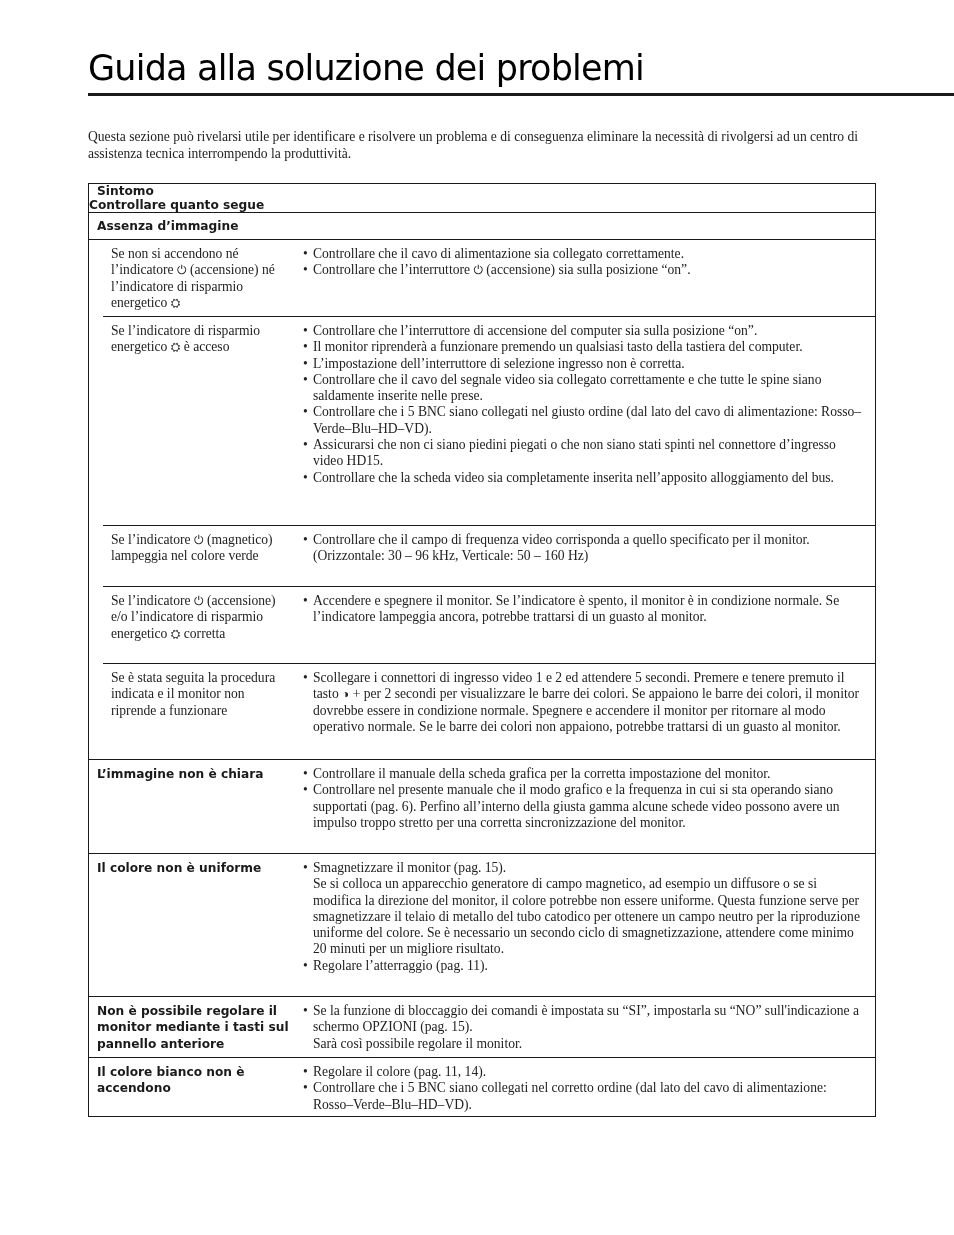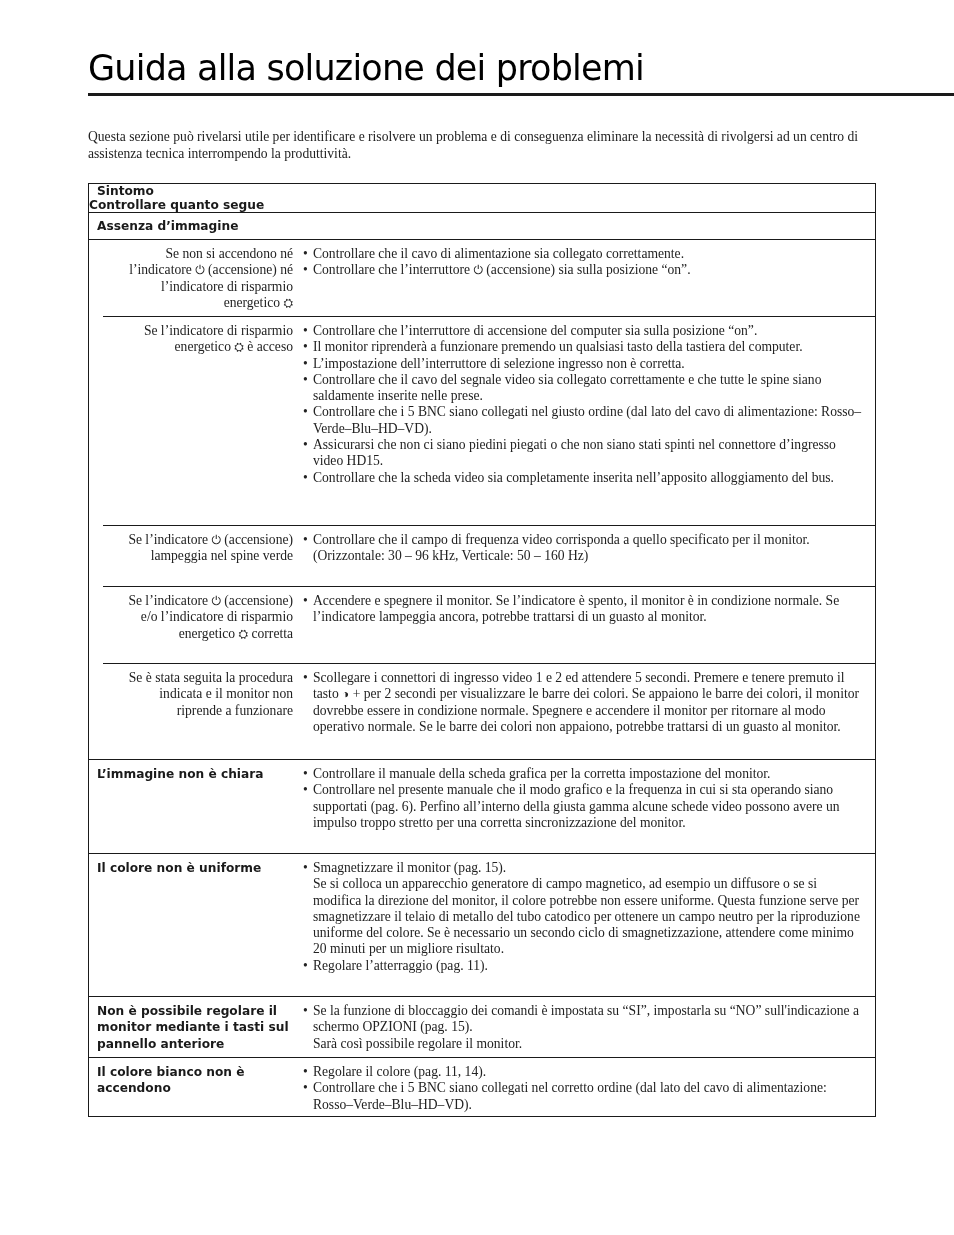--- a/index.html
+++ b/index.html
@@ -42,21 +42,21 @@
   .sub-wrap { margin-left: 14px; }
   .sub-wrap .row { border-bottom: 1px solid #1a1a1a; }
   .sub-wrap .row.lastsub { border-bottom: none; }
 
   .sym {
     width: 212px; padding: 6px 8px 8px 8px;
     font-family: "DejaVu Sans", sans-serif; font-weight: bold; font-size: 12.2px; line-height: 16.3px;
   }
   .sub-wrap .sym {
     width: 198px; padding: 6px 8px 8px 8px;
-    font-family: "Liberation Serif", serif; font-weight: normal; font-size: 13.6px; line-height: 16.3px; color: #222; text-align: right;
+    font-family: "Liberation Serif", serif; font-weight: normal; font-size: 13.6px; line-height: 16.3px; color: #222;
   }
   .chk {
     flex: 1; padding: 6px 8px 8px 0;
     font-family: "Liberation Serif", serif; font-size: 13.6px; line-height: 16.3px; color: #222;
   }
   .bullet { display: flex; }
   .bullet .dot { width: 12px; flex-shrink: 0; text-align: left; padding-left: 2px; }
   .bullet .txt { flex: 1; }
   .cont { padding-left: 12px; }
   .icon { display: inline-block; font-size: 12px; vertical-align: baseline; }
@@ -120,21 +120,21 @@
             <span class="txt">Assicurarsi che non ci siano piedini piegati o che non siano stati spinti nel connettore d’ingresso video HD15.</span>
           </div>
         <div class="bullet">
             <span class="dot">•</span>
             <span class="txt">Controllare che la scheda video sia completamente inserita nell’apposito alloggiamento del bus.</span>
           </div>
       </div>
     </div>
 
     <div class="row" style="height:61px">
-      <div class="sym"><span>Se l’indicatore </span><span class="icon">⏻</span><span> (accensione) lampeggia nel spine verde</span></div>
+      <div class="sym"><span>Se l’indicatore </span><span class="icon">⏻</span><span> (magnetico) lampeggia nel colore verde</span></div>
       <div class="chk">
         <div class="bullet">
             <span class="dot">•</span>
             <span class="txt">Controllare che il campo di frequenza video corrisponda a quello specificato per il monitor.</span>
           </div>
         <div class="cont">(Orizzontale: 30 – 96 kHz, Verticale: 50 – 160 Hz)</div>
       </div>
     </div>
 
     <div class="row" style="height:77px">

